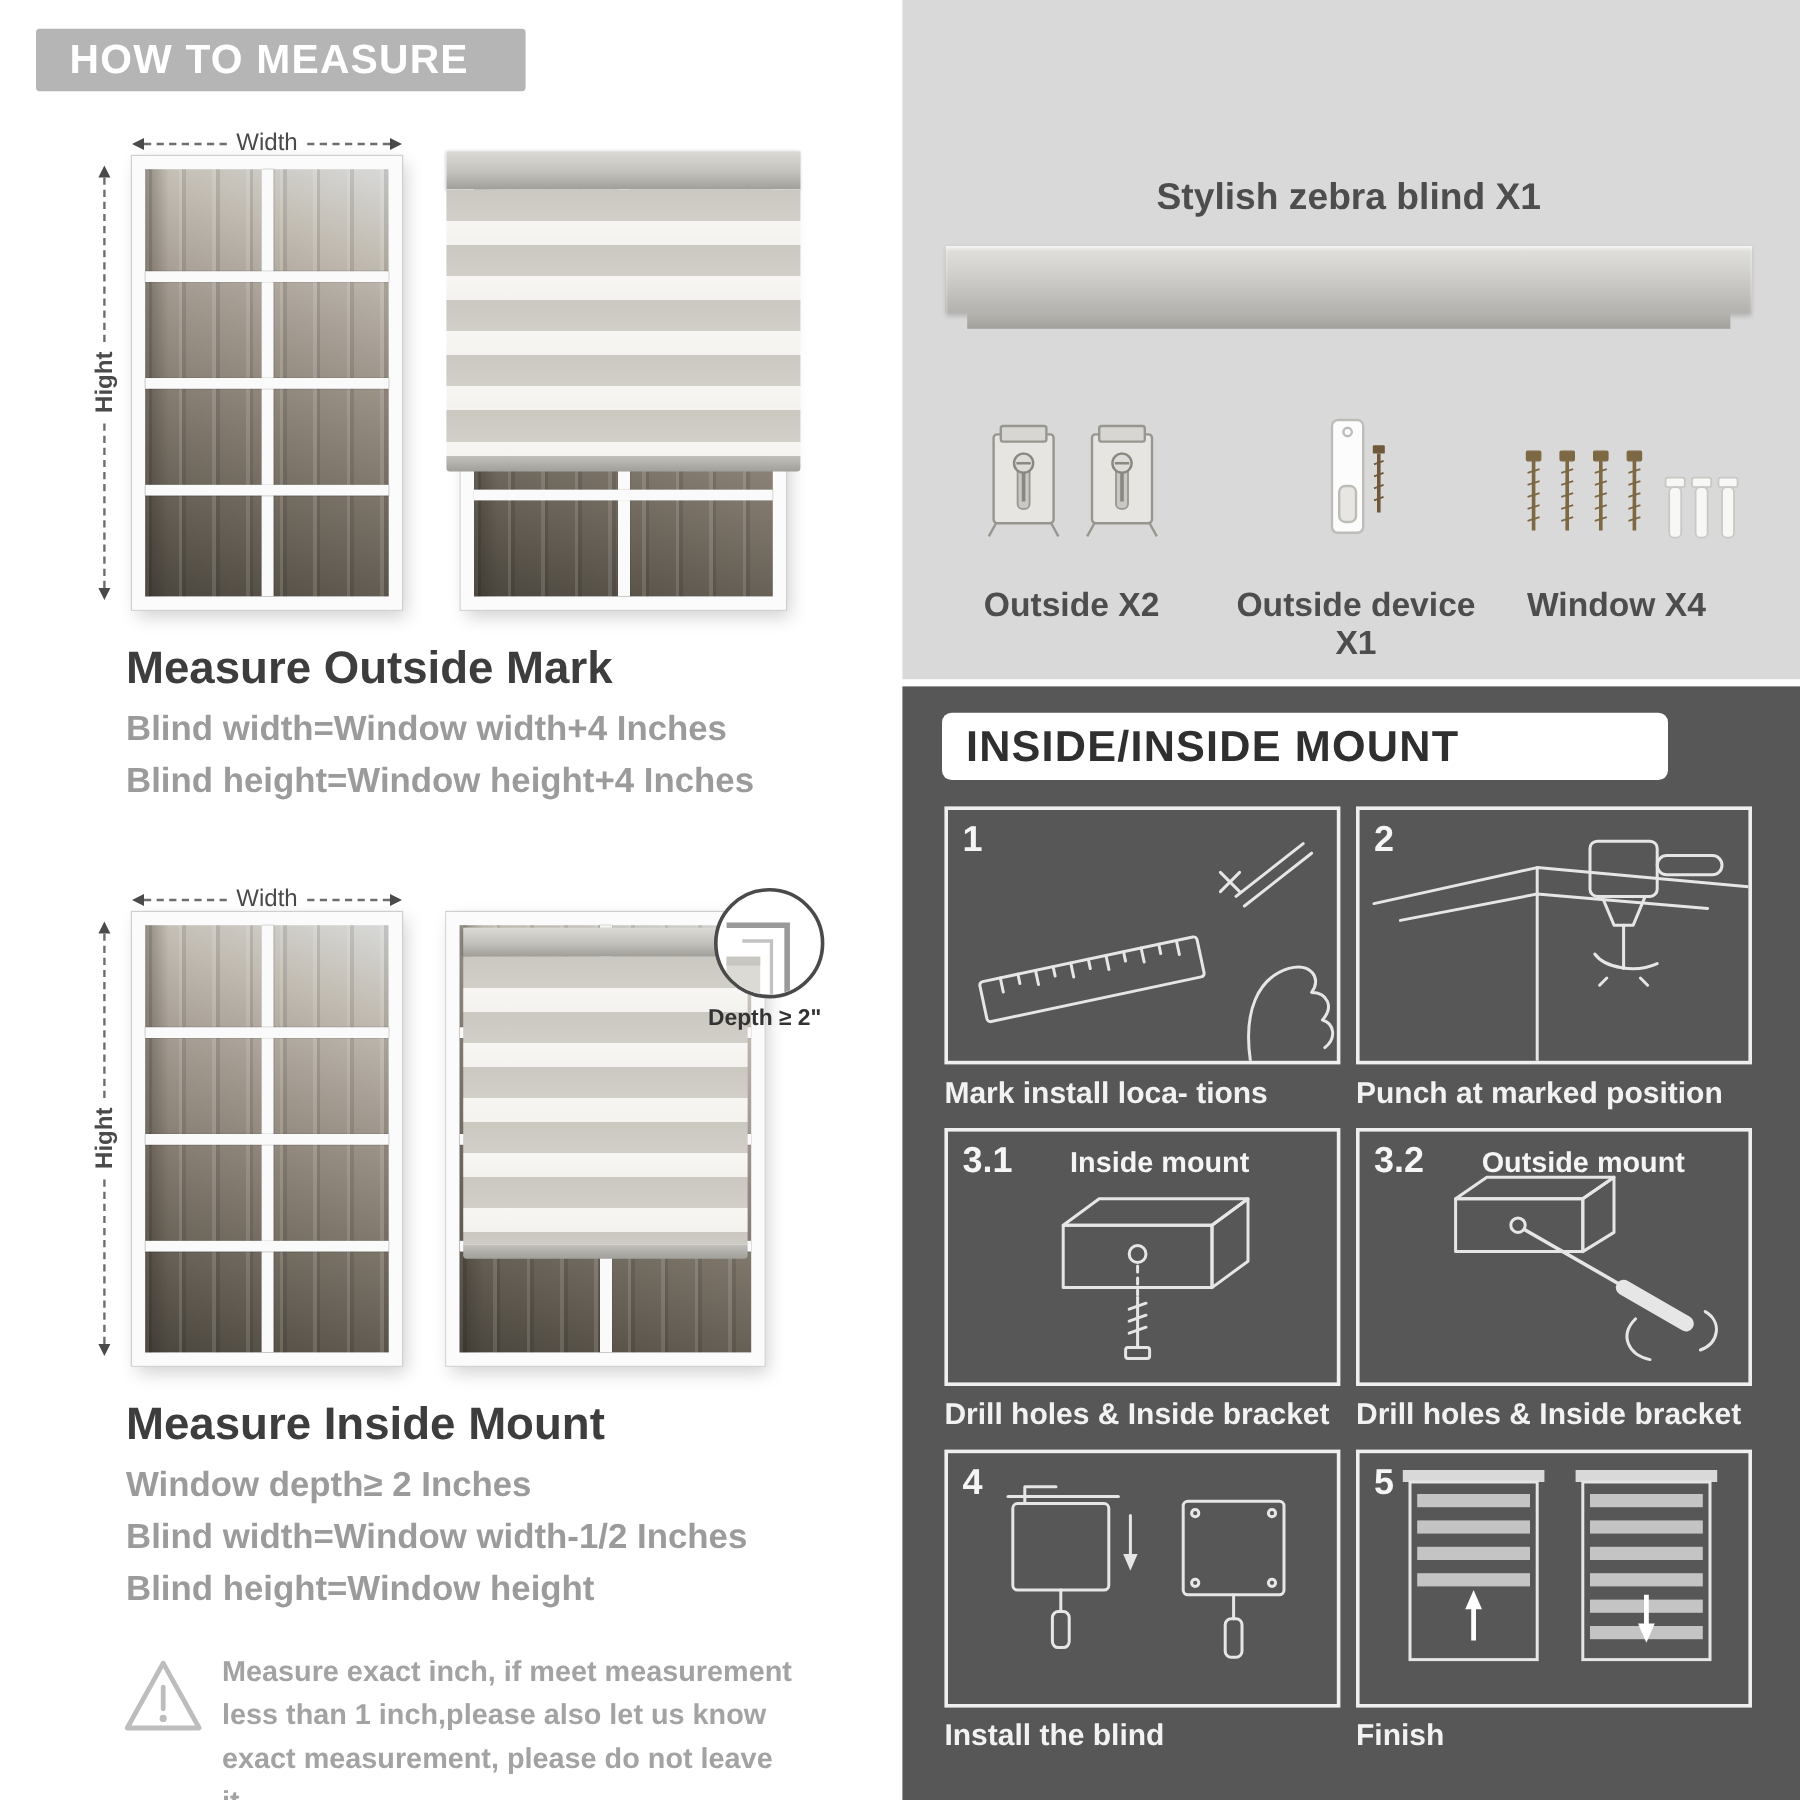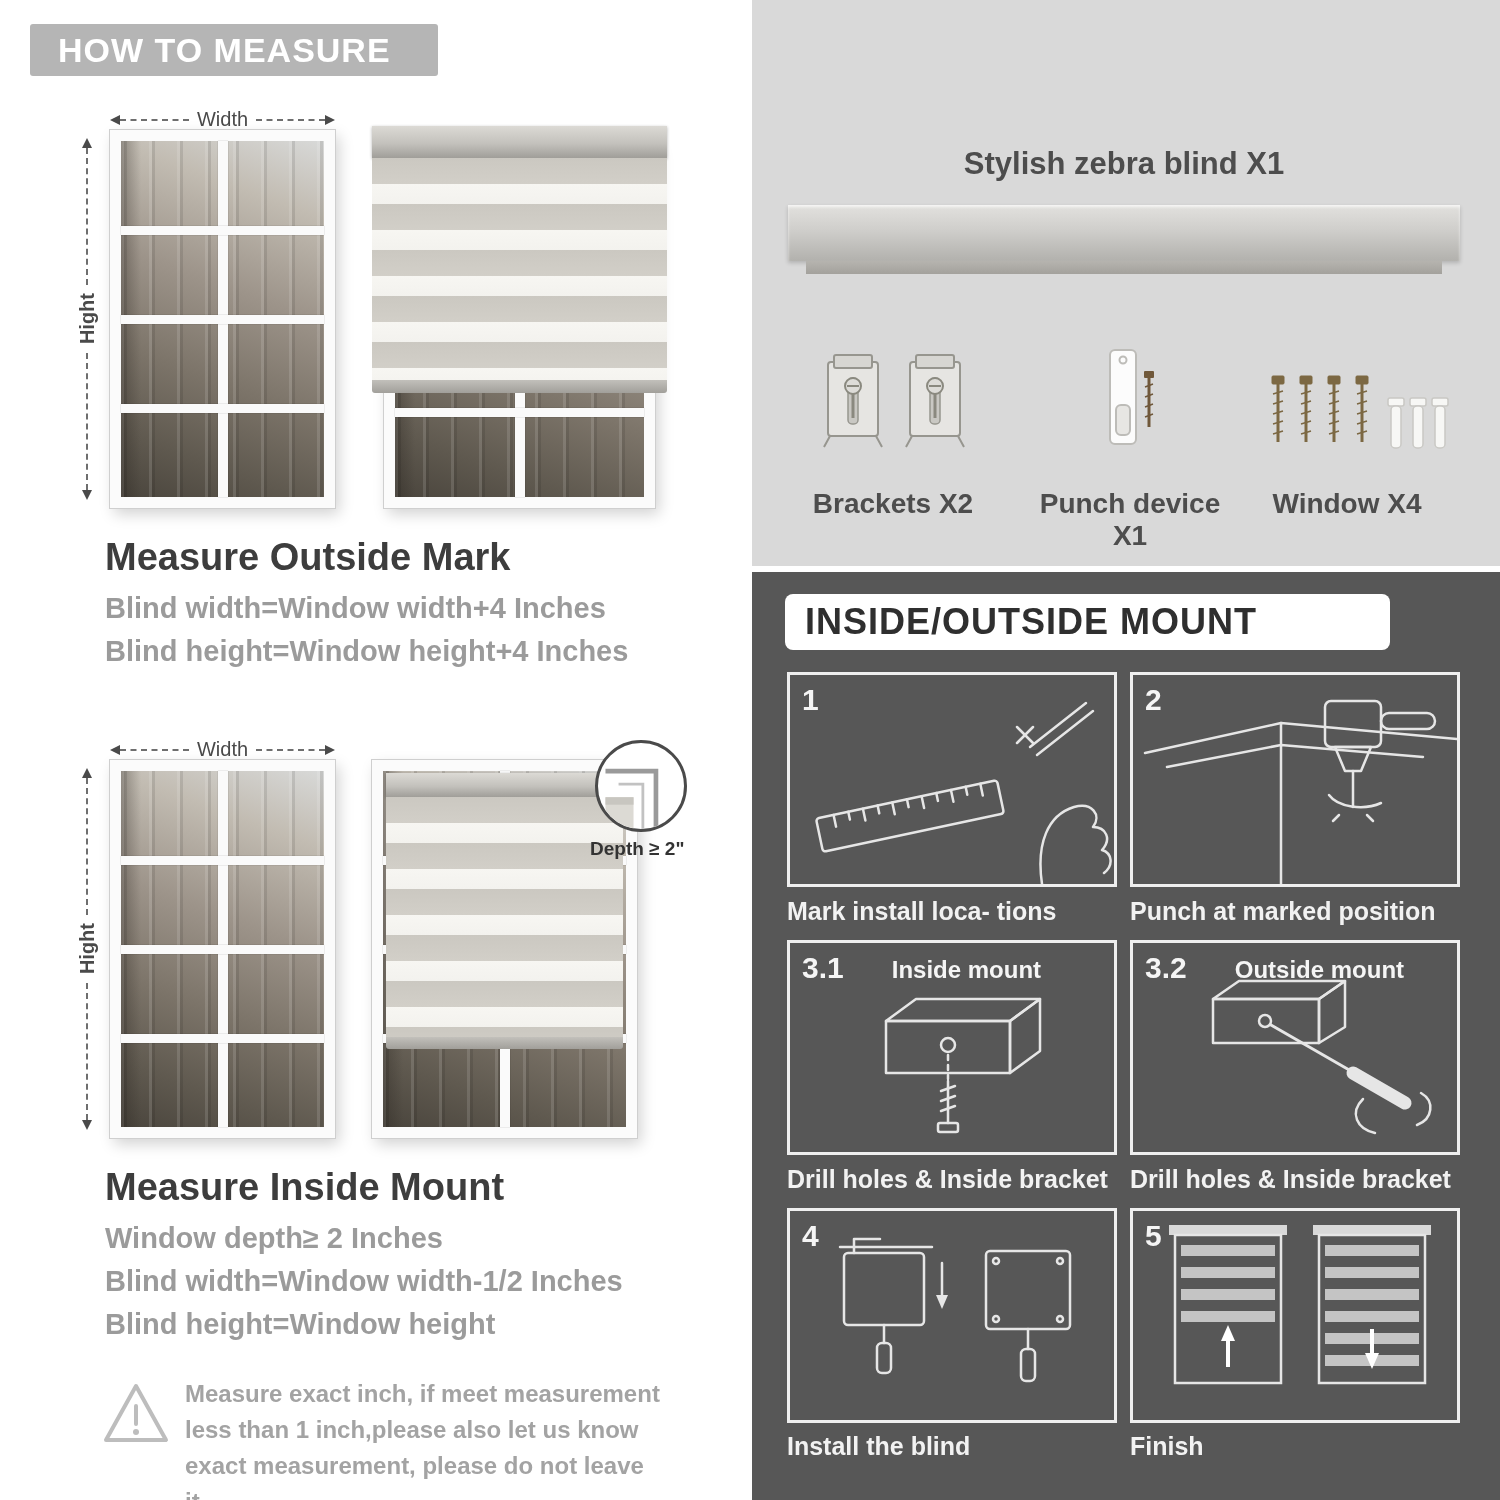--- a/index.html
+++ b/index.html
@@ -246,26 +246,26 @@
     <g fill="#f7f7f5" stroke="#c9c8c4" stroke-width="1.5">
       <rect x="126" y="28" width="16" height="8" rx="2"></rect>
         <rect x="129" y="36" width="10" height="42" rx="4"></rect>
       <rect x="148" y="28" width="16" height="8" rx="2"></rect>
         <rect x="151" y="36" width="10" height="42" rx="4"></rect>
       <rect x="170" y="28" width="16" height="8" rx="2"></rect>
         <rect x="173" y="36" width="10" height="42" rx="4"></rect>
     </g>
   </svg>
 
-  <div class="item-label" style="left:793px;top:488px;width:200px;">Brackets X2</div>
-  <div class="item-label" style="left:1020px;top:488px;width:220px;">Punch device X1</div>
+  <div class="item-label" style="left:793px;top:488px;width:200px;">Outside X2</div>
+  <div class="item-label" style="left:1020px;top:488px;width:220px;">Outside device X1</div>
   <div class="item-label" style="left:1252px;top:488px;width:190px;">Window X4</div>
 
   <div class="mount-bg"></div>
-  <div class="banner banner-white" style="left:785px;top:594px;width:585px;height:56px;">INSIDE/OUTSIDE MOUNT</div>
+  <div class="banner banner-white" style="left:785px;top:594px;width:585px;height:56px;">INSIDE/INSIDE MOUNT</div>
 
   <div class="panel" style="left:787px;top:672px;">
     <div class="step-head">
       <span class="num">1</span>
       <span class="st"></span>
     </div>
     <svg class="art" viewBox="0 0 324 209">
       <g stroke="#e6e6e6" stroke-width="2.5" fill="none" stroke-linecap="round" stroke-linejoin="round">
         <g transform="rotate(-12 150 150)">
           <rect x="30" y="118" width="185" height="34" rx="3"></rect>

